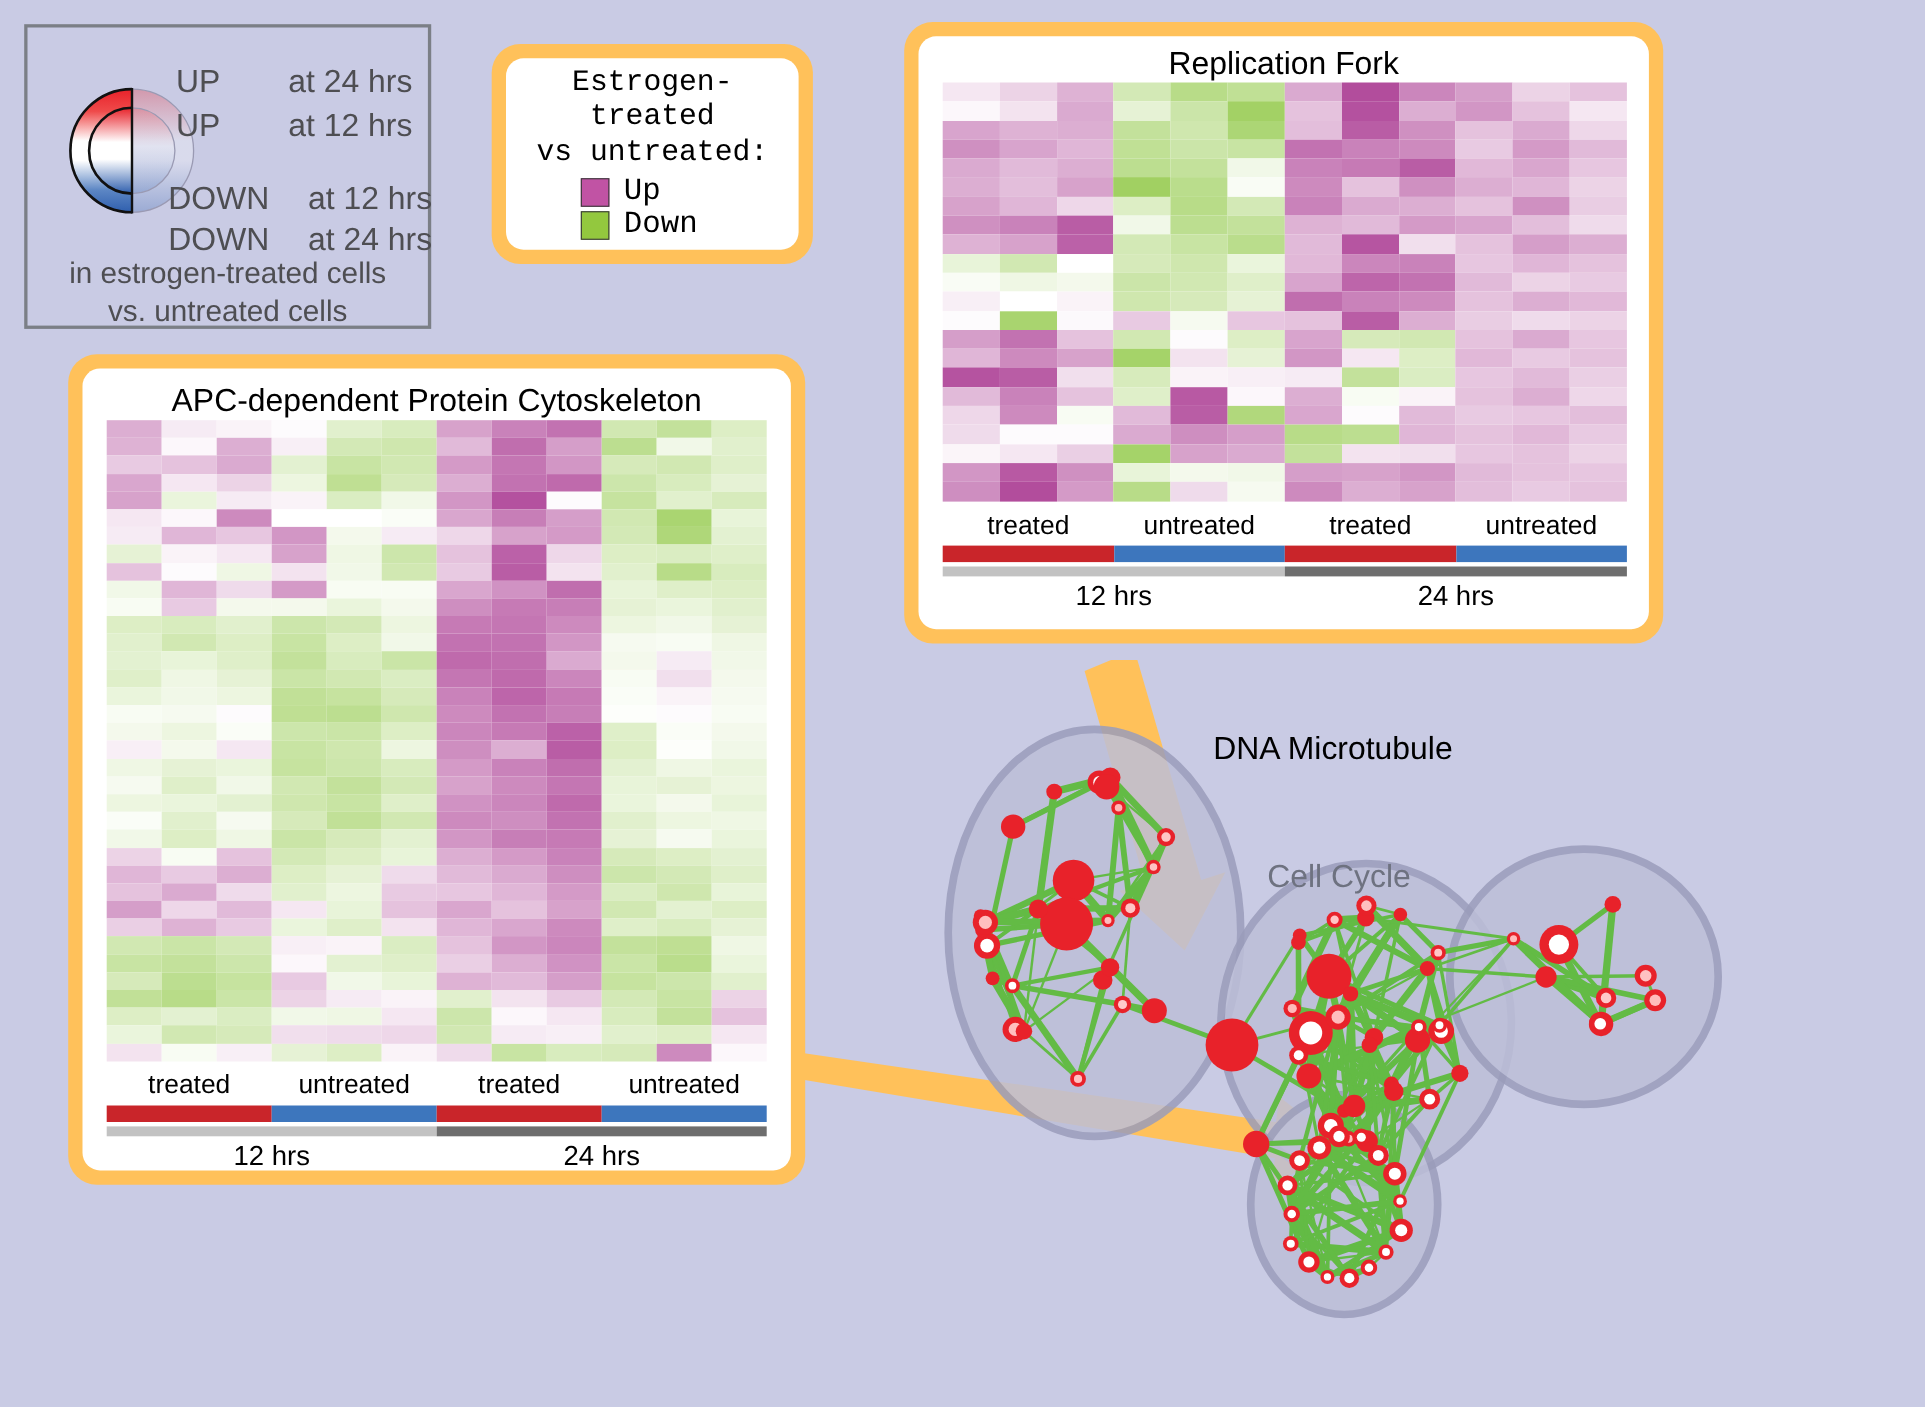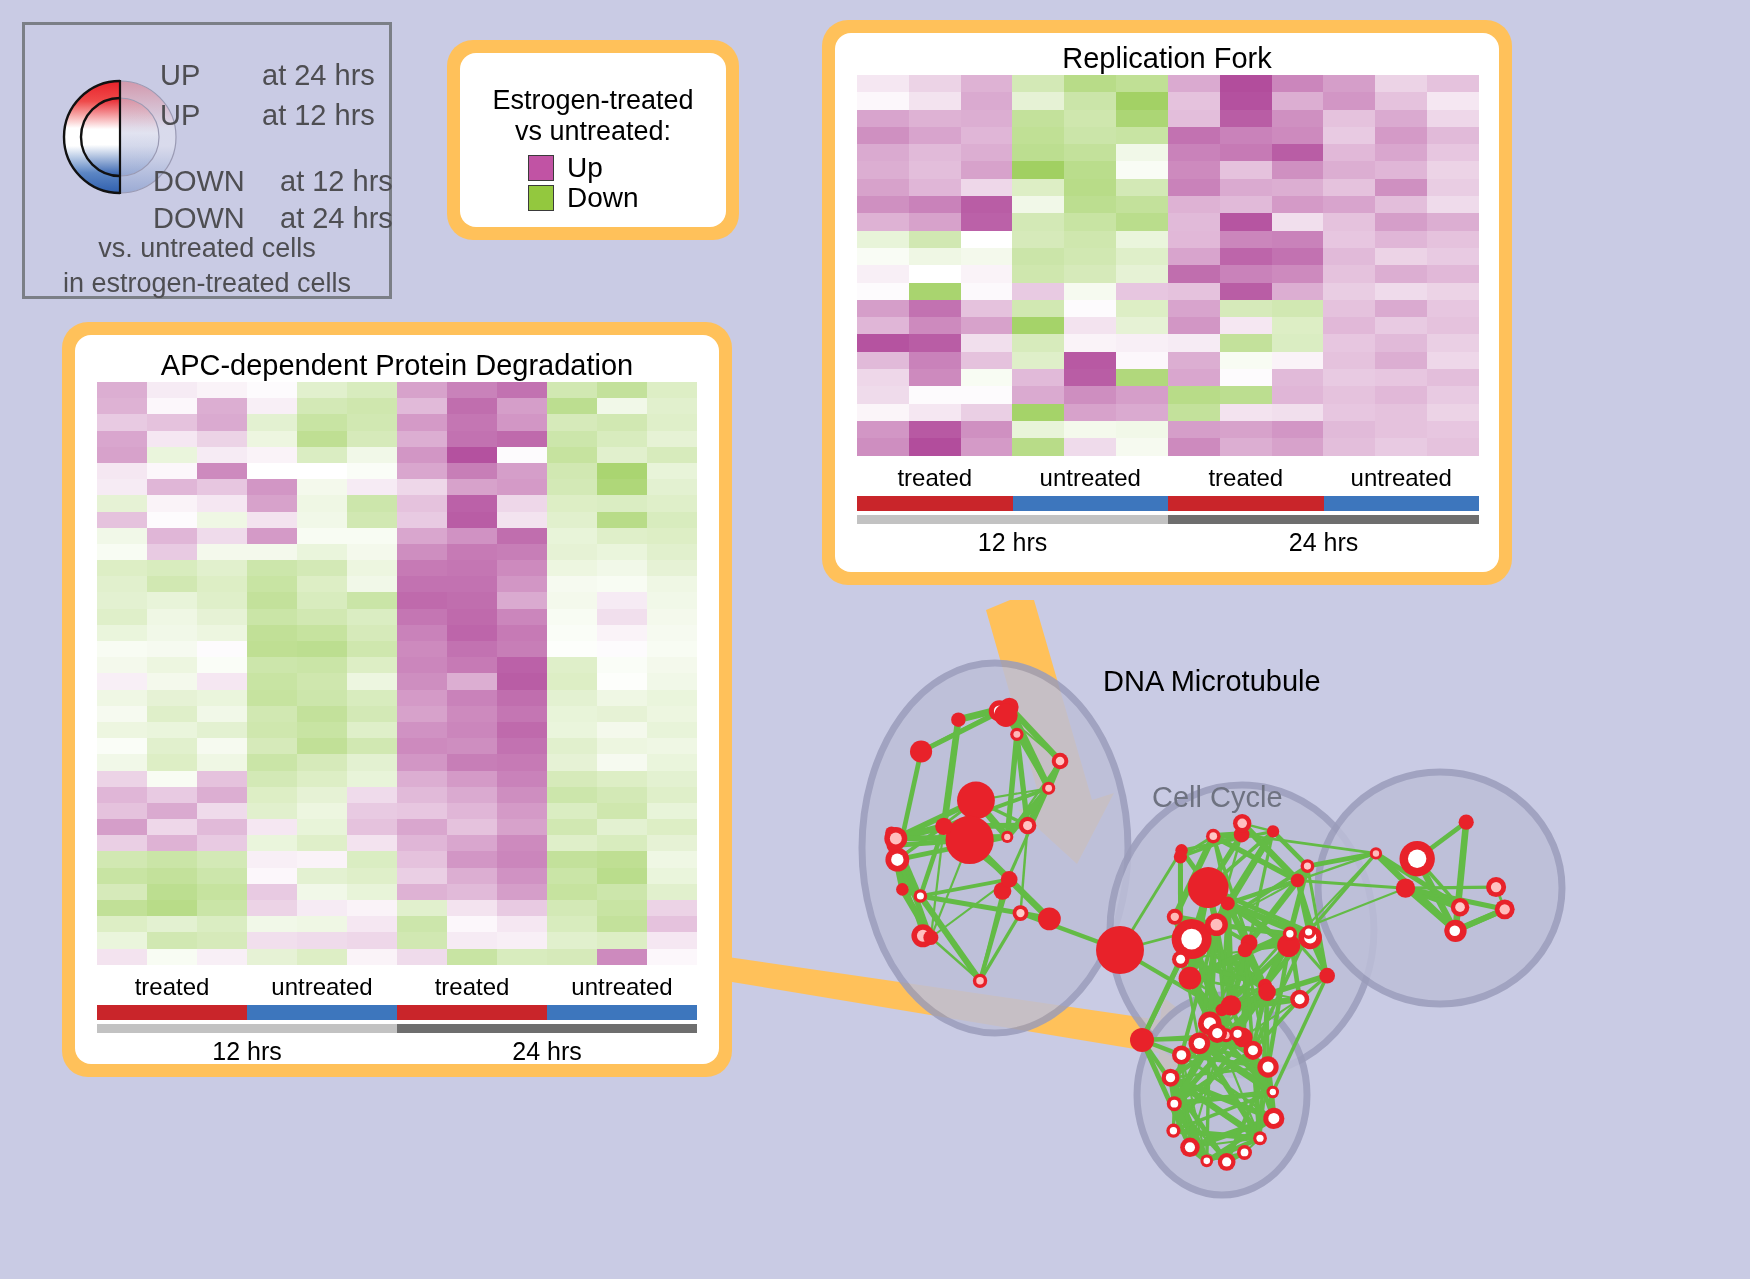--- a/index.html
+++ b/index.html
@@ -28,21 +28,21 @@
     position:absolute;background:#ffc15a;border-radius:26px;padding:13px;
     box-sizing:border-box;
   }
   .panel > .inner{
     width:100%;height:100%;background:#ffffff;border-radius:16px;
     box-sizing:border-box;position:relative;overflow:hidden;
   }
 
   
   #legend-panel{left:447px;top:40px;width:292px;height:200px;}
-  #legend-panel .inner{padding:32px 16px 10px 16px;}
+  #legend-panel .inner{padding:8px 16px 10px 16px;font-family:Liberation Mono, monospace;}
   .lg-title{font-size:27px;color:#000;line-height:1.16;text-align:center;}
   .lg-items{margin-top:6px;padding-left:52px;}
   .lg-item{display:flex;align-items:center;gap:13px;margin-top:2px;}
   .sw{width:26px;height:26px;border:1.5px solid #3a3a3a;box-sizing:border-box;display:block;}
   .lg-item span.txt{font-size:28px;color:#000;line-height:1;}
 
   
   #panel-repfork{left:822px;top:20px;width:690px;height:565px;}
   #panel-apc{left:62px;top:322px;width:670px;height:755px;}
 
@@ -139,22 +139,22 @@
     <div class="cl-row" style="left:135px;top:74px;">UP</div>
     <div class="cl-row" style="left:237px;top:74px;">at 12 hrs</div>
 
     <div class="cl-row" style="left:128px;top:140px;">DOWN</div>
     <div class="cl-row" style="left:255px;top:140px;">at 12 hrs</div>
 
     <div class="cl-row" style="left:128px;top:177px;">DOWN</div>
     <div class="cl-row" style="left:255px;top:177px;">at 24 hrs</div>
 
     <div id="cl-foot">
+      <div>in estrogen-treated cells</div>
       <div>vs. untreated cells</div>
-      <div>in estrogen-treated cells</div>
     </div>
   </div>
 
   <div class="panel" id="legend-panel">
     <div class="inner">
       <div class="lg-title">
         <div>Estrogen-treated</div>
         <div>vs untreated:</div>
       </div>
       <div class="lg-items">
@@ -466,21 +466,21 @@
         <div class="time-row" id="tlab-repfork">
             <div style="flex: 1 1 0%;">12 hrs</div>
             <div style="flex: 1 1 0%;">24 hrs</div>
           </div>
       </div>
     </div>
   </div>
 
   <div class="panel" id="panel-apc">
     <div class="inner">
-      <div class="hm-title">APC-dependent Protein Degradation</div>
+      <div class="hm-title">APC-dependent Protein Cytoskeleton</div>
       <div style="padding:0 22px 0 22px;">
         <div class="hm-grid" id="hm-apc" style="grid-template-columns: repeat(12, 1fr); grid-auto-rows: 16.2px;">
             <div class="hm-cell" style="background: rgb(220, 174, 210);"></div>
             <div class="hm-cell" style="background: rgb(246, 235, 244);"></div>
             <div class="hm-cell" style="background: rgb(250, 243, 248);"></div>
             <div class="hm-cell" style="background: rgb(253, 251, 253);"></div>
             <div class="hm-cell" style="background: rgb(225, 240, 205);"></div>
             <div class="hm-cell" style="background: rgb(216, 236, 190);"></div>
             <div class="hm-cell" style="background: rgb(215, 162, 203);"></div>
             <div class="hm-cell" style="background: rgb(201, 130, 186);"></div>

